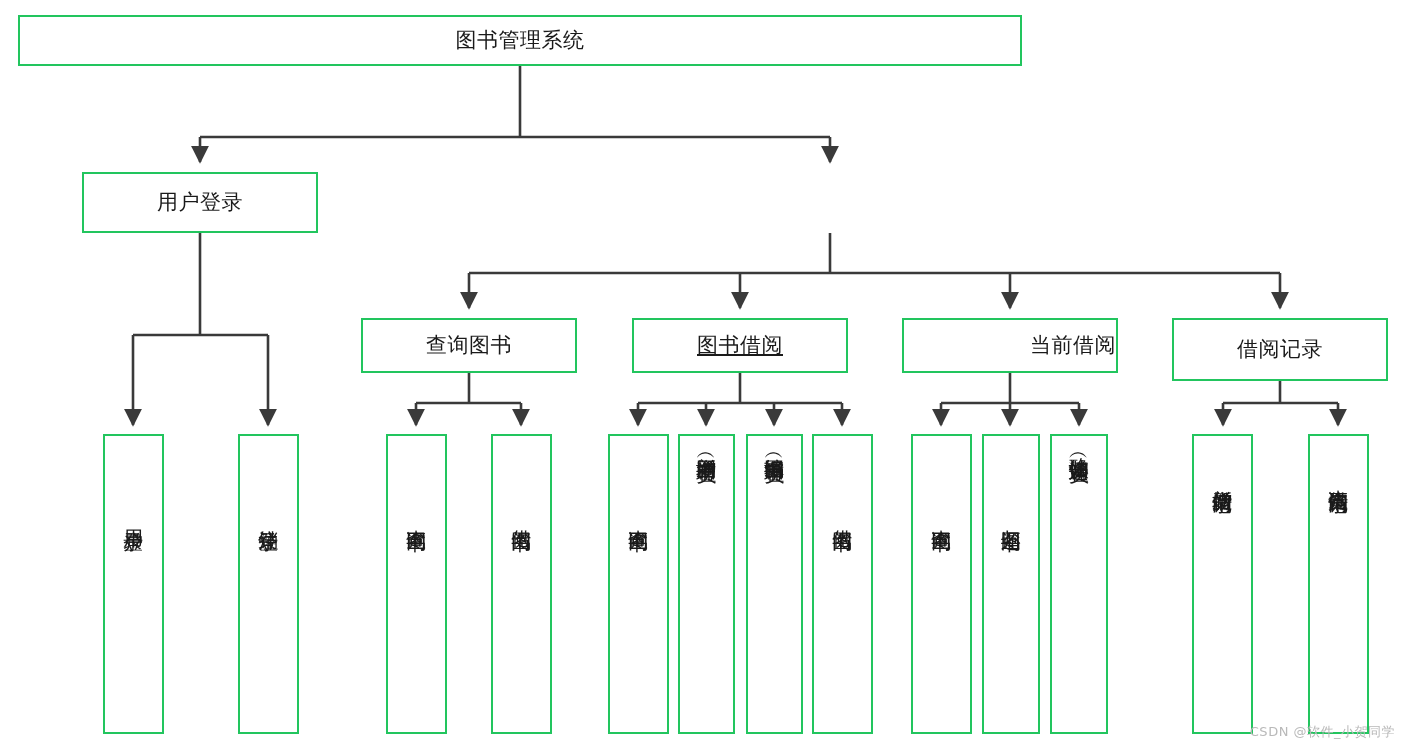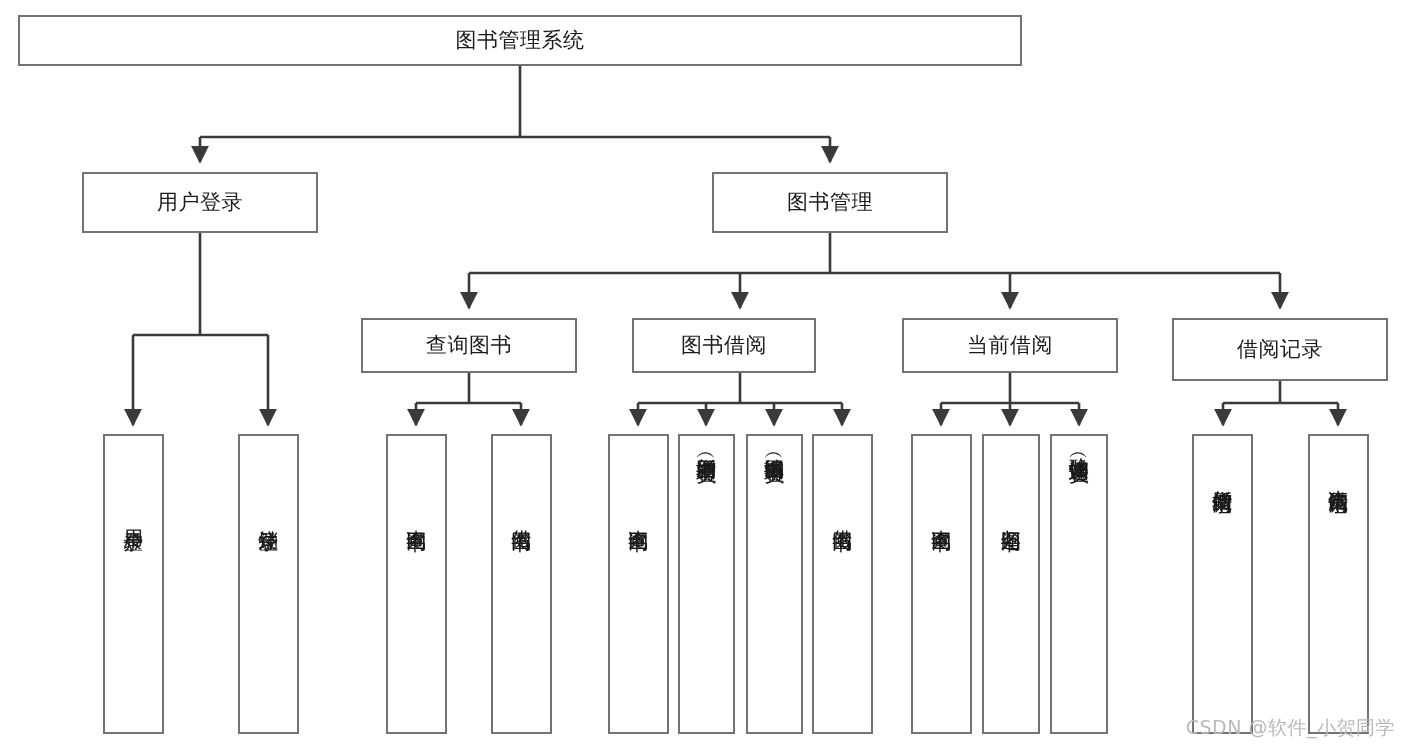--- a/index.html
+++ b/index.html
@@ -20,21 +20,21 @@
   #wires {
     position: absolute;
     left: 0;
     top: 0;
     width: 1405px;
     height: 747px;
   }
   .node {
     position: absolute;
     box-sizing: border-box;
-    border: 2px solid #737373;
+    border: 2px solid #22c55e;
     background: #ffffff;
     display: flex;
     align-items: center;
     justify-content: center;
     color: #1a1a1a;
   }
   .node.horiz {
     writing-mode: horizontal-tb;
   }
   .node .label {
@@ -56,21 +56,21 @@
     text-orientation: upright;
     font-size: 20px;
     line-height: 1.22;
     letter-spacing: 1px;
     white-space: nowrap;
   }
   .watermark {
     position: absolute;
     right: 10px;
     bottom: 6px;
-    font-size: 19px;
+    font-size: 13px;
     color: #b9b9b9;
     letter-spacing: 0.5px;
     white-space: nowrap;
     pointer-events: none;
   }
 </style>
 </head>
 <body>
 
 <div id="canvas">
@@ -125,31 +125,28 @@
     </g>
   </svg>
 
   <div class="node horiz" style="left:18px; top:15px; width:1004px; height:51px;">
     <span class="label">图书管理系统</span>
   </div>
 
   <div class="node horiz" style="left:82px; top:172px; width:236px; height:61px;">
     <span class="label">用户登录</span>
   </div>
-  <div class="node horiz" style="left:712px; top:172px; width:236px; height:61px;">
-    <span class="label">图书管理</span>
-  </div>
 
   <div class="node horiz" style="left:361px; top:318px; width:216px; height:55px;">
     <span class="label">查询图书</span>
   </div>
-  <div class="node horiz" style="left:632px; top:318px; width:184px; height:55px;">
+  <div class="node horiz" style="left:632px; top:318px; width:216px; height:55px;text-decoration:underline;">
     <span class="label">图书借阅</span>
   </div>
-  <div class="node horiz" style="left:902px; top:318px; width:216px; height:55px;">
+  <div class="node horiz" style="left:902px; top:318px; width:216px; height:55px;justify-content:flex-end;">
     <span class="label">当前借阅</span>
   </div>
   <div class="node horiz" style="left:1172px; top:318px; width:216px; height:63px;">
     <span class="label">借阅记录</span>
   </div>
 
   <div class="node vert" style="left:103px; top:434px; width:61px; height:300px; padding-top:78px;">
     <span class="label">用户登录</span>
   </div>
   <div class="node vert" style="left:238px; top:434px; width:61px; height:300px; padding-top:78px;">

